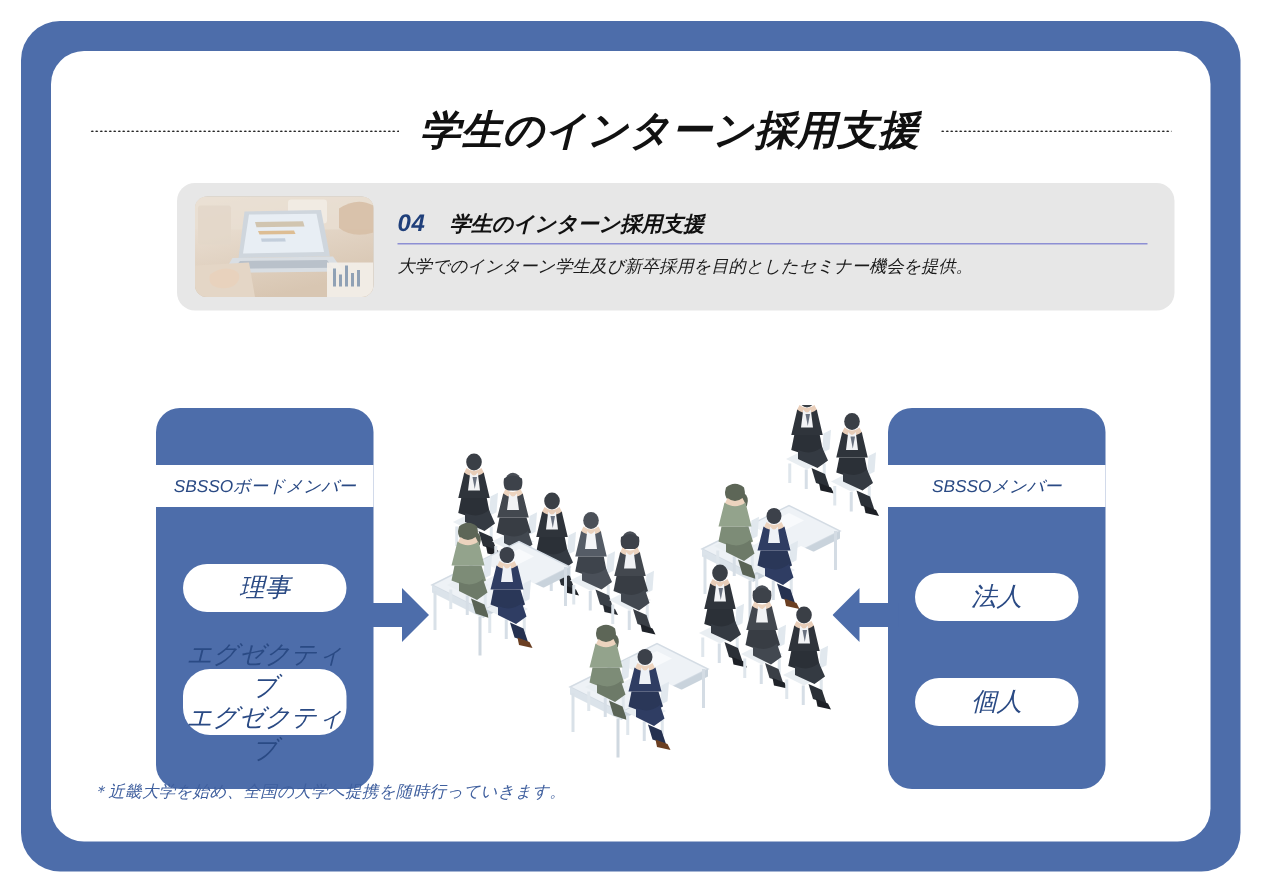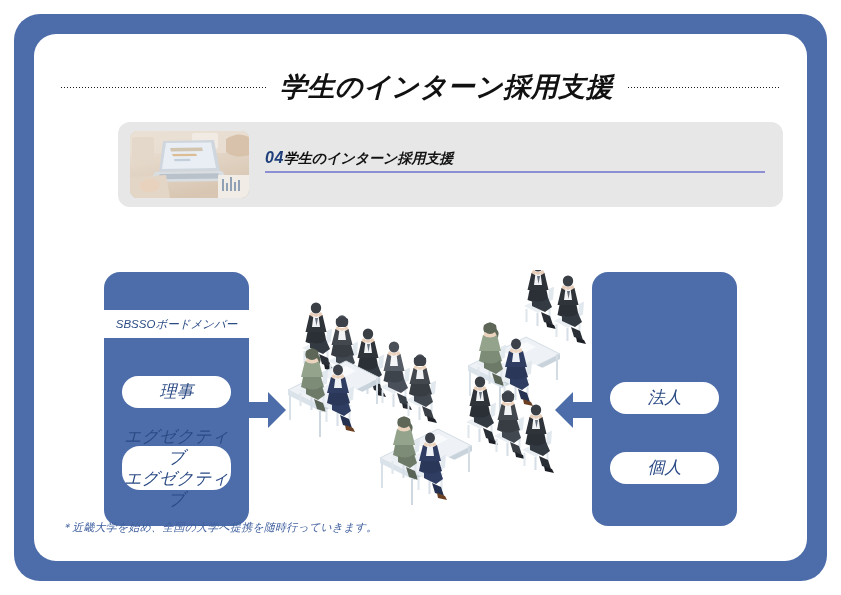--- a/index.html
+++ b/index.html
@@ -41,21 +41,21 @@
   .info-card{
     position:absolute;left:84px;top:88px;width:665px;height:85px;
     background:#e7e7e7;border-radius:12px;
     display:flex;align-items:center;padding:0 12px;box-sizing:border-box;
   }
   .thumb{
     flex:0 0 auto;width:119px;height:67px;border-radius:8px;
     overflow:hidden;position:relative;background:#cfc3b4;
   }
   .info-body{flex:1 1 auto;margin-left:16px;padding-right:6px;}
-  .info-head{display:flex;align-items:baseline;padding-bottom:3px;}
+  .info-head{display:flex;align-items:baseline;gap:16px;padding-bottom:3px;}
   .info-num{font-size:16px;font-weight:bold;color:#1f3f7a;letter-spacing:.5px;}
   .info-title{font-size:14px;font-weight:bold;color:#111;}
   .rule{height:1.5px;background:#8d8fd4;width:100%;margin-bottom:7px;}
   .info-desc{font-size:11.5px;color:#1b1b1b;line-height:1.55;}
 
   
   .diagram{position:absolute;left:26px;top:230px;right:26px;height:285px;}
 
   .panel{
     position:absolute;top:8px;width:145px;height:254px;
@@ -140,39 +140,43 @@
             </g>
             <path d="M96 8 q12 -8 23 -2 l0 18 q-14 4 -23 -3 Z" fill="#d7bfa6" opacity="0.9"></path>
           </svg>
         </div>
         <div class="info-body">
           <div class="info-head">
             <div class="info-num">04</div>
             <div class="info-title">学生のインターン採用支援</div>
           </div>
           <div class="rule"></div>
+          <div class="info-desc">大学でのインターン学生及び新卒採用を目的としたセミナー機会を提供。</div>
         </div>
       </div>
 
       <div class="diagram">
 
         <div class="panel left">
           <div class="panel-head">
             <span>SBSSOボードメンバー</span>
           </div>
           <div class="pill p1">
             <span>理事</span>
           </div>
           <div class="pill p2">
             <span>エグゼクティブ</span>
             <span>エグゼクティブ</span>
           </div>
         </div>
 
         <div class="panel right">
+          <div class="panel-head">
+            <span>SBSSOメンバー</span>
+          </div>
           <div class="pill r2">
             <span>個人</span>
           </div>
           <div class="pill r1">
             <span>法人</span>
           </div>
         </div>
 
         <div class="arrow a-left">
           <svg viewBox="0 0 44 40" width="44" height="40">

